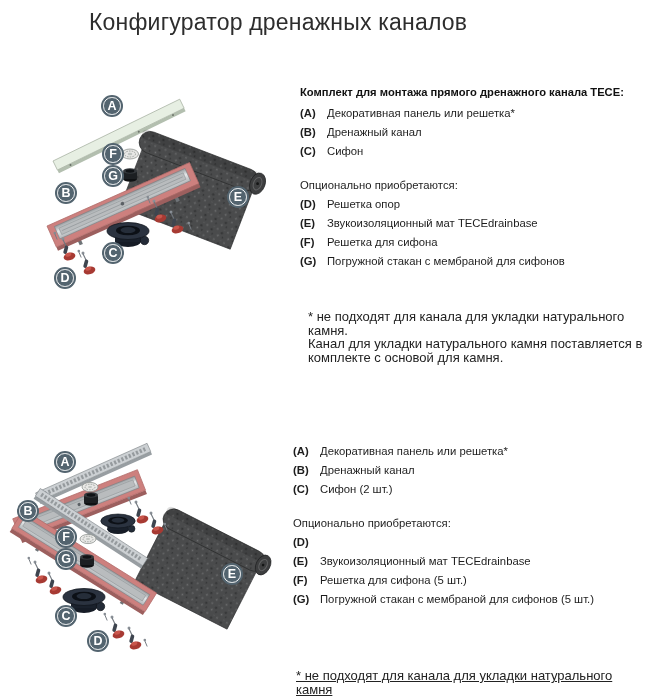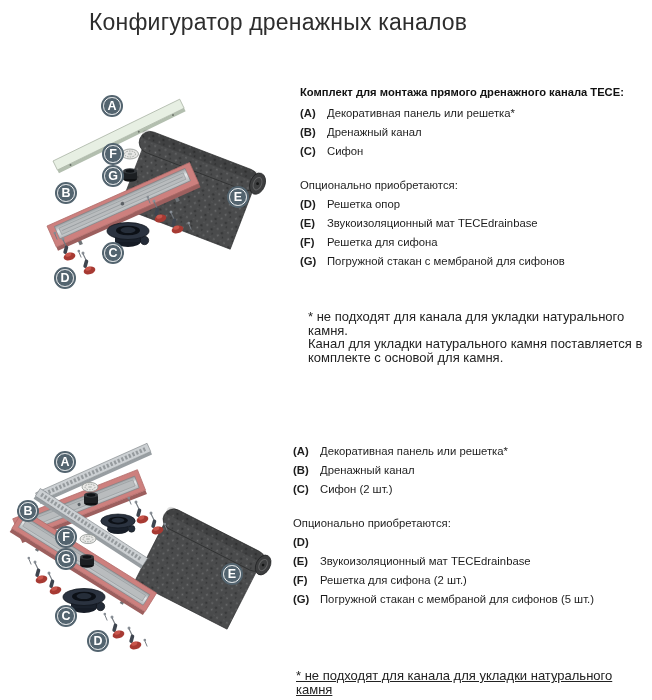--- a/index.html
+++ b/index.html
@@ -304,21 +304,21 @@
     <div class="opt-heading">Опционально приобретаются:</div>
     <div class="row">
       <span class="key">(D)</span>
     </div>
     <div class="row">
       <span class="key">(E)</span>
       <span class="lbl">Звукоизоляционный мат TECEdrainbase</span>
     </div>
     <div class="row">
       <span class="key">(F)</span>
-      <span class="lbl">Решетка для сифона (2 шт.)</span>
+      <span class="lbl">Решетка для сифона (5 шт.)</span>
     </div>
     <div class="row">
       <span class="key">(G)</span>
       <span class="lbl">Погружной стакан с мембраной для сифонов (5 шт.)</span>
     </div>
   </section>
   <div class="footnote fn2">* не подходят для канала для укладки натурального камня</div>
 
 </div>
 

